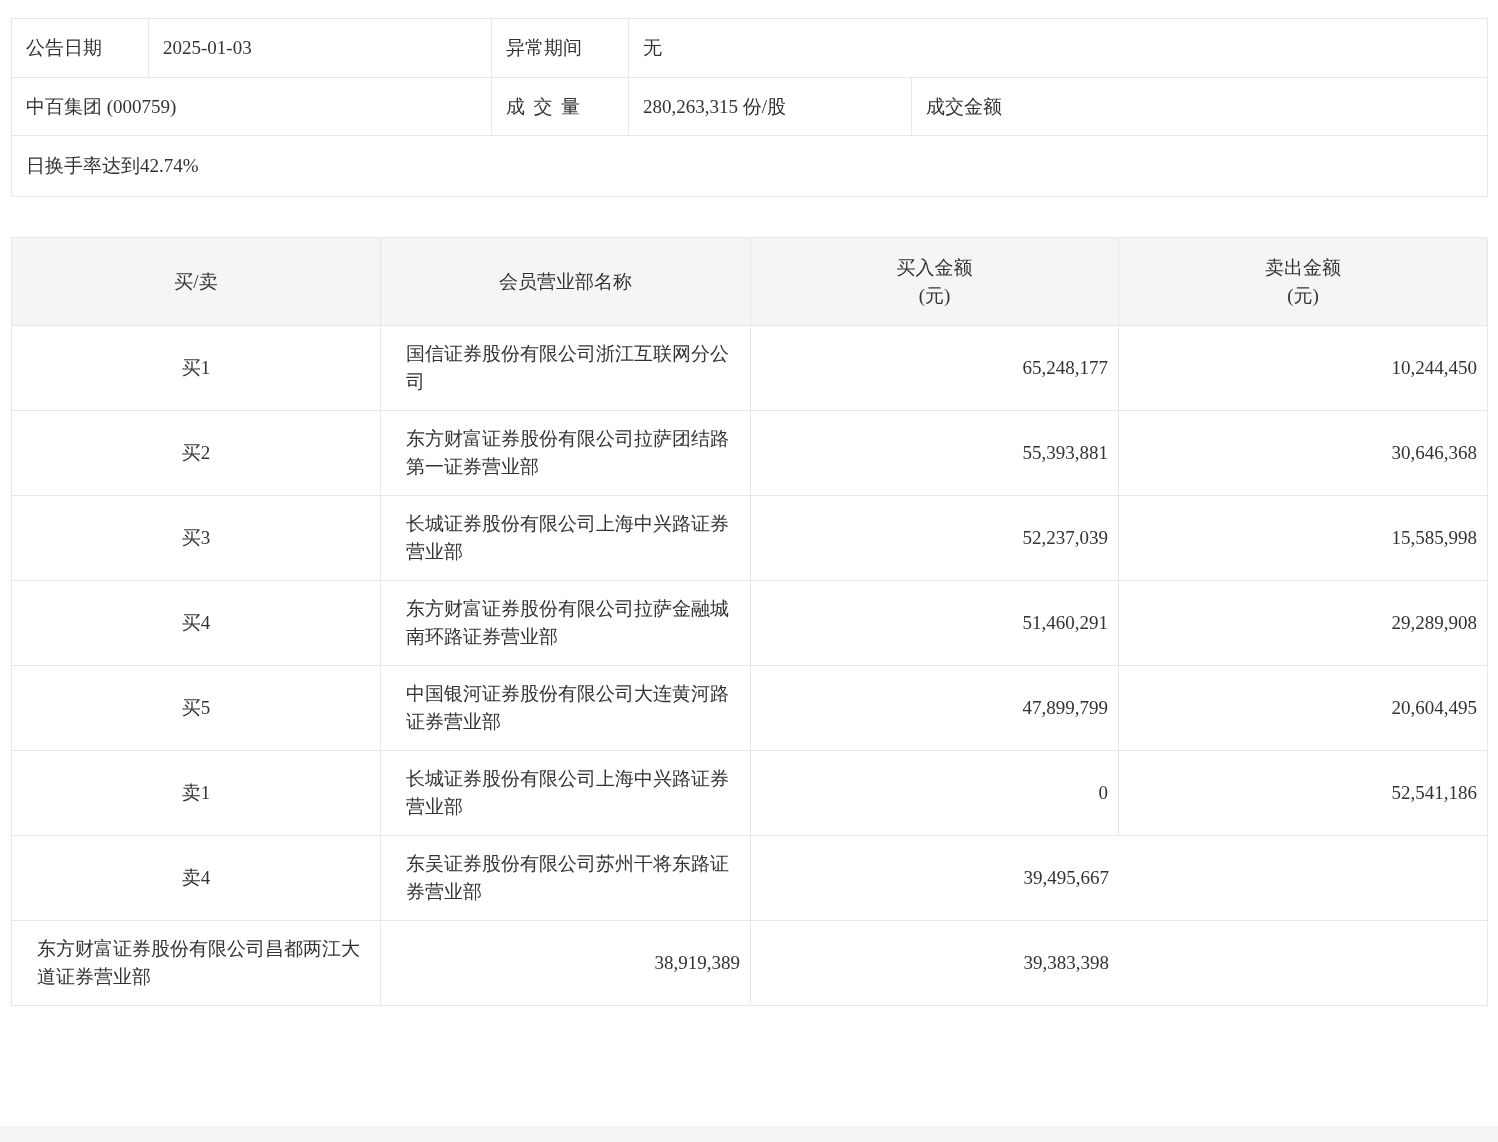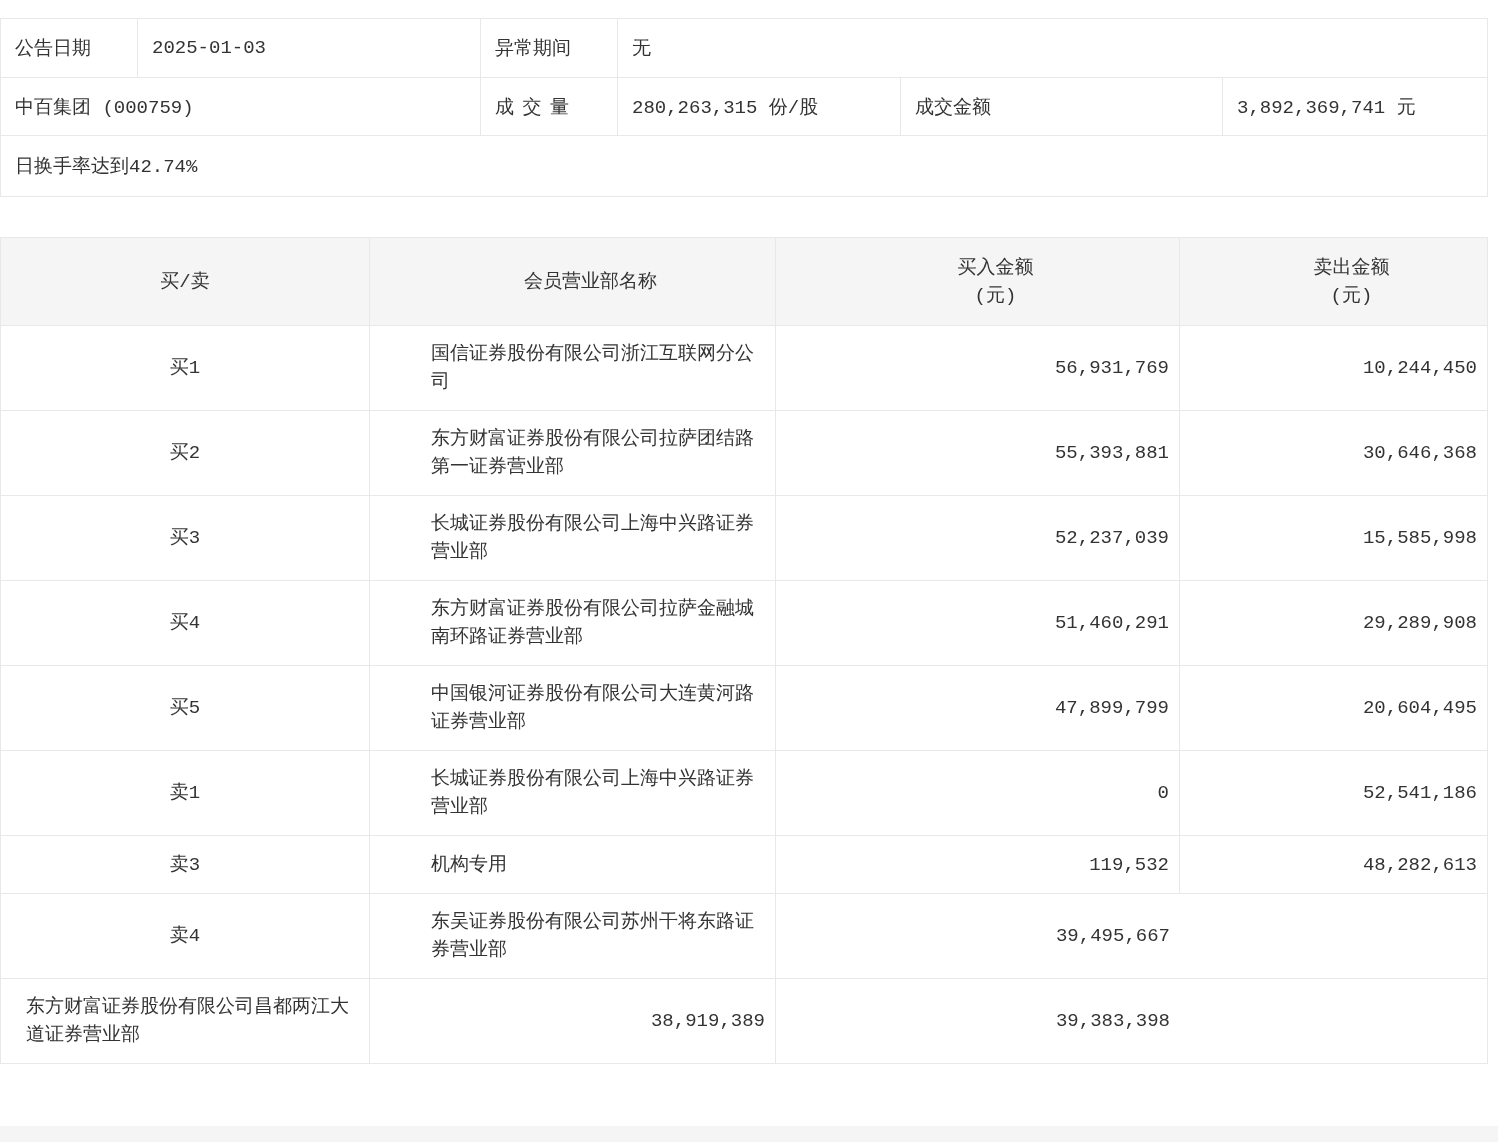--- a/index.html
+++ b/index.html
@@ -9,21 +9,21 @@
     font-size: 19px;
     color: #333333;
   }
   .page {
     position: relative;
     width: 1498px;
     height: 1142px;
     background: #ffffff;
     overflow: hidden;
   }
-  .content { padding: 18px 10px 0 0; font-family: Liberation Mono, monospace; }
+  .content { padding: 18px 10px 0 11px; }
 
   
   .info-table {
     border: 1px solid #e8e8e8;
     background: #ffffff;
   }
   .info-row {
     display: grid;
     border-bottom: 1px solid #e8e8e8;
   }
@@ -45,21 +45,20 @@
   
   .main-table {
     margin-top: 40px;
     border: 1px solid #e8e8e8;
     background: #ffffff;
   }
   .t-row {
     display: grid;
     grid-template-columns: 369px 370px 368px 1fr;
     border-bottom: 1px solid #e8e8e8;
-    gap: 36px;
   }
   .t-row:last-child { border-bottom: none; }
   .t-row.head {
     background: #f5f5f5;
     min-height: 88px;
   }
   .td, .th {
     border-right: 1px solid #e8e8e8;
     display: flex;
     align-items: center;
@@ -96,21 +95,20 @@
         <div class="info-cell">公告日期</div>
         <div class="info-cell">2025-01-03</div>
         <div class="info-cell">异常期间</div>
         <div class="info-cell">无</div>
       </div>
       <div class="info-row r2">
         <div class="info-cell">中百集团 (000759)</div>
         <div class="info-cell spread">成交量</div>
         <div class="info-cell">280,263,315 份/股</div>
         <div class="info-cell">成交金额</div>
-        <div class="info-cell">3,892,369,741 元</div>
       </div>
       <div class="info-row r3">
         <div class="info-cell">日换手率达到42.74%</div>
       </div>
     </div>
 
     <div class="main-table">
       <div class="t-row head">
         <div class="th c1">
             <span>买/卖</span>
@@ -124,21 +122,21 @@
         </div>
         <div class="th c4">
           <span>卖出金额</span>
           <span>(元)</span>
         </div>
       </div>
 
       <div class="t-row">
         <div class="td c1">买1</div>
         <div class="td c2">国信证券股份有限公司浙江互联网分公司</div>
-        <div class="td c3 num">56,931,769</div>
+        <div class="td c3 num">65,248,177</div>
         <div class="td c4 num">10,244,450</div>
       </div>
       <div class="t-row">
         <div class="td c1">买2</div>
         <div class="td c2">东方财富证券股份有限公司拉萨团结路第一证券营业部</div>
         <div class="td c3 num">55,393,881</div>
         <div class="td c4 num">30,646,368</div>
       </div>
       <div class="t-row">
         <div class="td c1">买3</div>
@@ -158,26 +156,20 @@
         <div class="td c3 num">47,899,799</div>
         <div class="td c4 num">20,604,495</div>
       </div>
       <div class="t-row">
         <div class="td c1">卖1</div>
         <div class="td c2">长城证券股份有限公司上海中兴路证券营业部</div>
         <div class="td c3 num">0</div>
         <div class="td c4 num">52,541,186</div>
       </div>
       <div class="t-row">
-        <div class="td c1">卖3</div>
-        <div class="td c2">机构专用</div>
-        <div class="td c3 num">119,532</div>
-        <div class="td c4 num">48,282,613</div>
-      </div>
-      <div class="t-row">
         <div class="td c1">卖4</div>
         <div class="td c2">东吴证券股份有限公司苏州干将东路证券营业部</div>
         <div class="td c4 num">39,495,667</div>
       </div>
       <div class="t-row">
         <div class="td c2">东方财富证券股份有限公司昌都两江大道证券营业部</div>
         <div class="td c3 num">38,919,389</div>
         <div class="td c4 num">39,383,398</div>
       </div>
     </div>

